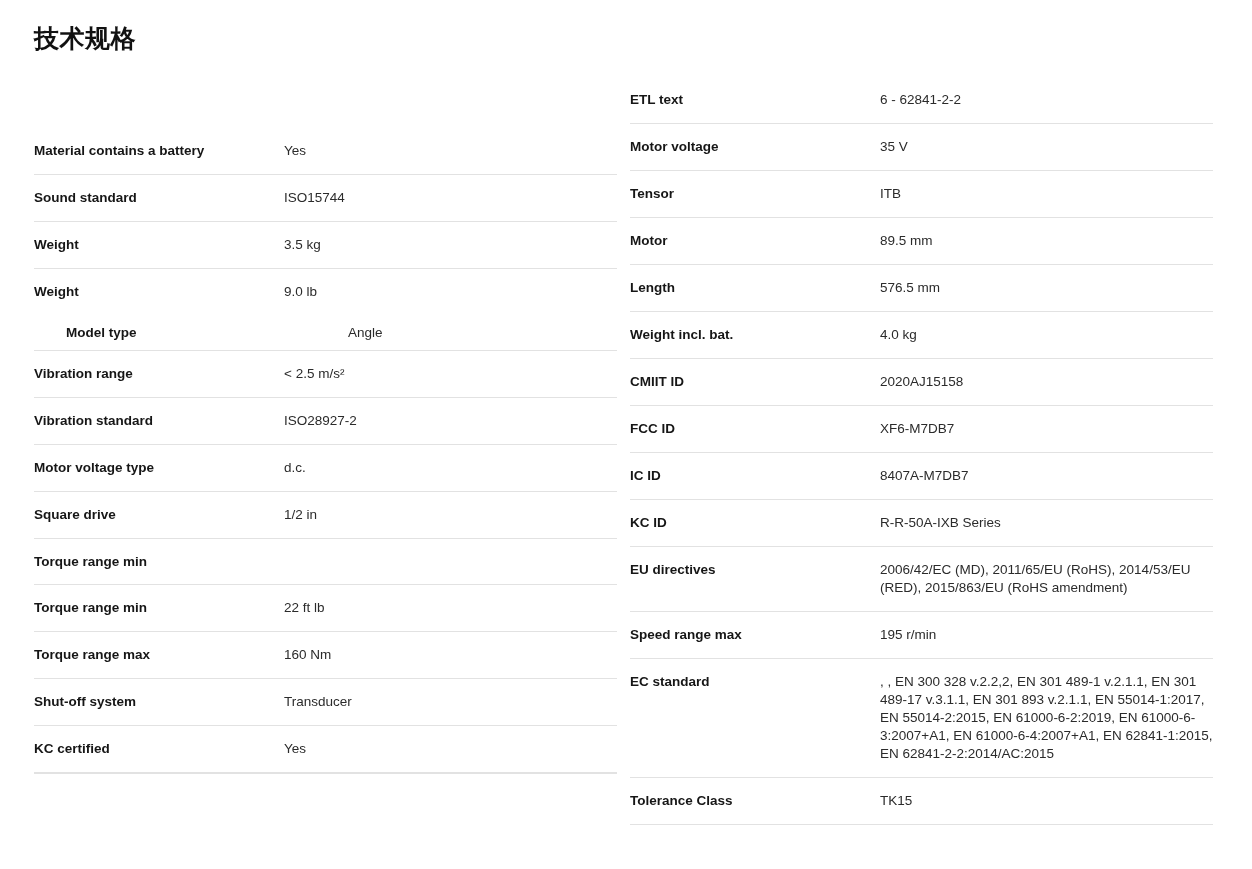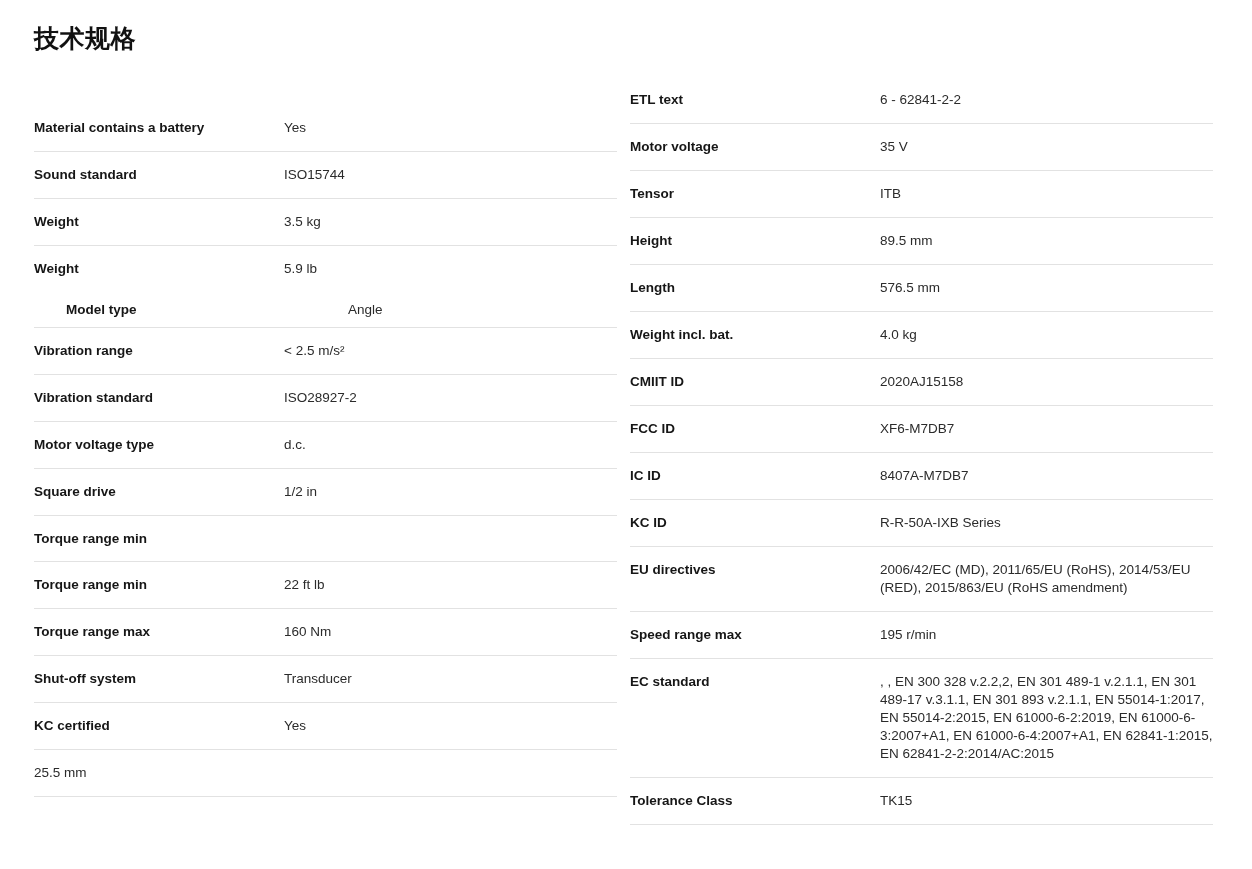--- a/index.html
+++ b/index.html
@@ -96,21 +96,21 @@
         <div class="spec-row">
           <div class="spec-label">Sound standard</div>
           <div class="spec-value">ISO15744</div>
         </div>
         <div class="spec-row">
           <div class="spec-label">Weight</div>
           <div class="spec-value">3.5 kg</div>
         </div>
         <div class="spec-row no-rule">
           <div class="spec-label">Weight</div>
-          <div class="spec-value">5.9 lb</div>
+          <div class="spec-value">9.0 lb</div>
         </div>
         <div class="spec-row tight">
           <div class="spec-label">Model type</div>
           <div class="spec-value">Angle</div>
         </div>
         <div class="spec-row">
           <div class="spec-label">Vibration range</div>
           <div class="spec-value">&lt; 2.5 m/s²</div>
         </div>
         <div class="spec-row">
@@ -138,38 +138,37 @@
         </div>
         <div class="spec-row">
           <div class="spec-label">Shut-off system</div>
           <div class="spec-value">Transducer</div>
         </div>
         <div class="spec-row">
           <div class="spec-label">KC certified</div>
           <div class="spec-value">Yes</div>
         </div>
         <div class="spec-row">
-          <div class="spec-value">25.5 mm</div>
         </div>
       </div>
     <div class="spec-col right">
         <div class="spec-row">
           <div class="spec-label">ETL text</div>
           <div class="spec-value">6 - 62841-2-2</div>
         </div>
         <div class="spec-row">
           <div class="spec-label">Motor voltage</div>
           <div class="spec-value">35 V</div>
         </div>
         <div class="spec-row">
           <div class="spec-label">Tensor</div>
           <div class="spec-value">ITB</div>
         </div>
         <div class="spec-row">
-          <div class="spec-label">Height</div>
+          <div class="spec-label">Motor</div>
           <div class="spec-value">89.5 mm</div>
         </div>
         <div class="spec-row">
           <div class="spec-label">Length</div>
           <div class="spec-value">576.5 mm</div>
         </div>
         <div class="spec-row">
           <div class="spec-label">Weight incl. bat.</div>
           <div class="spec-value">4.0 kg</div>
         </div>

